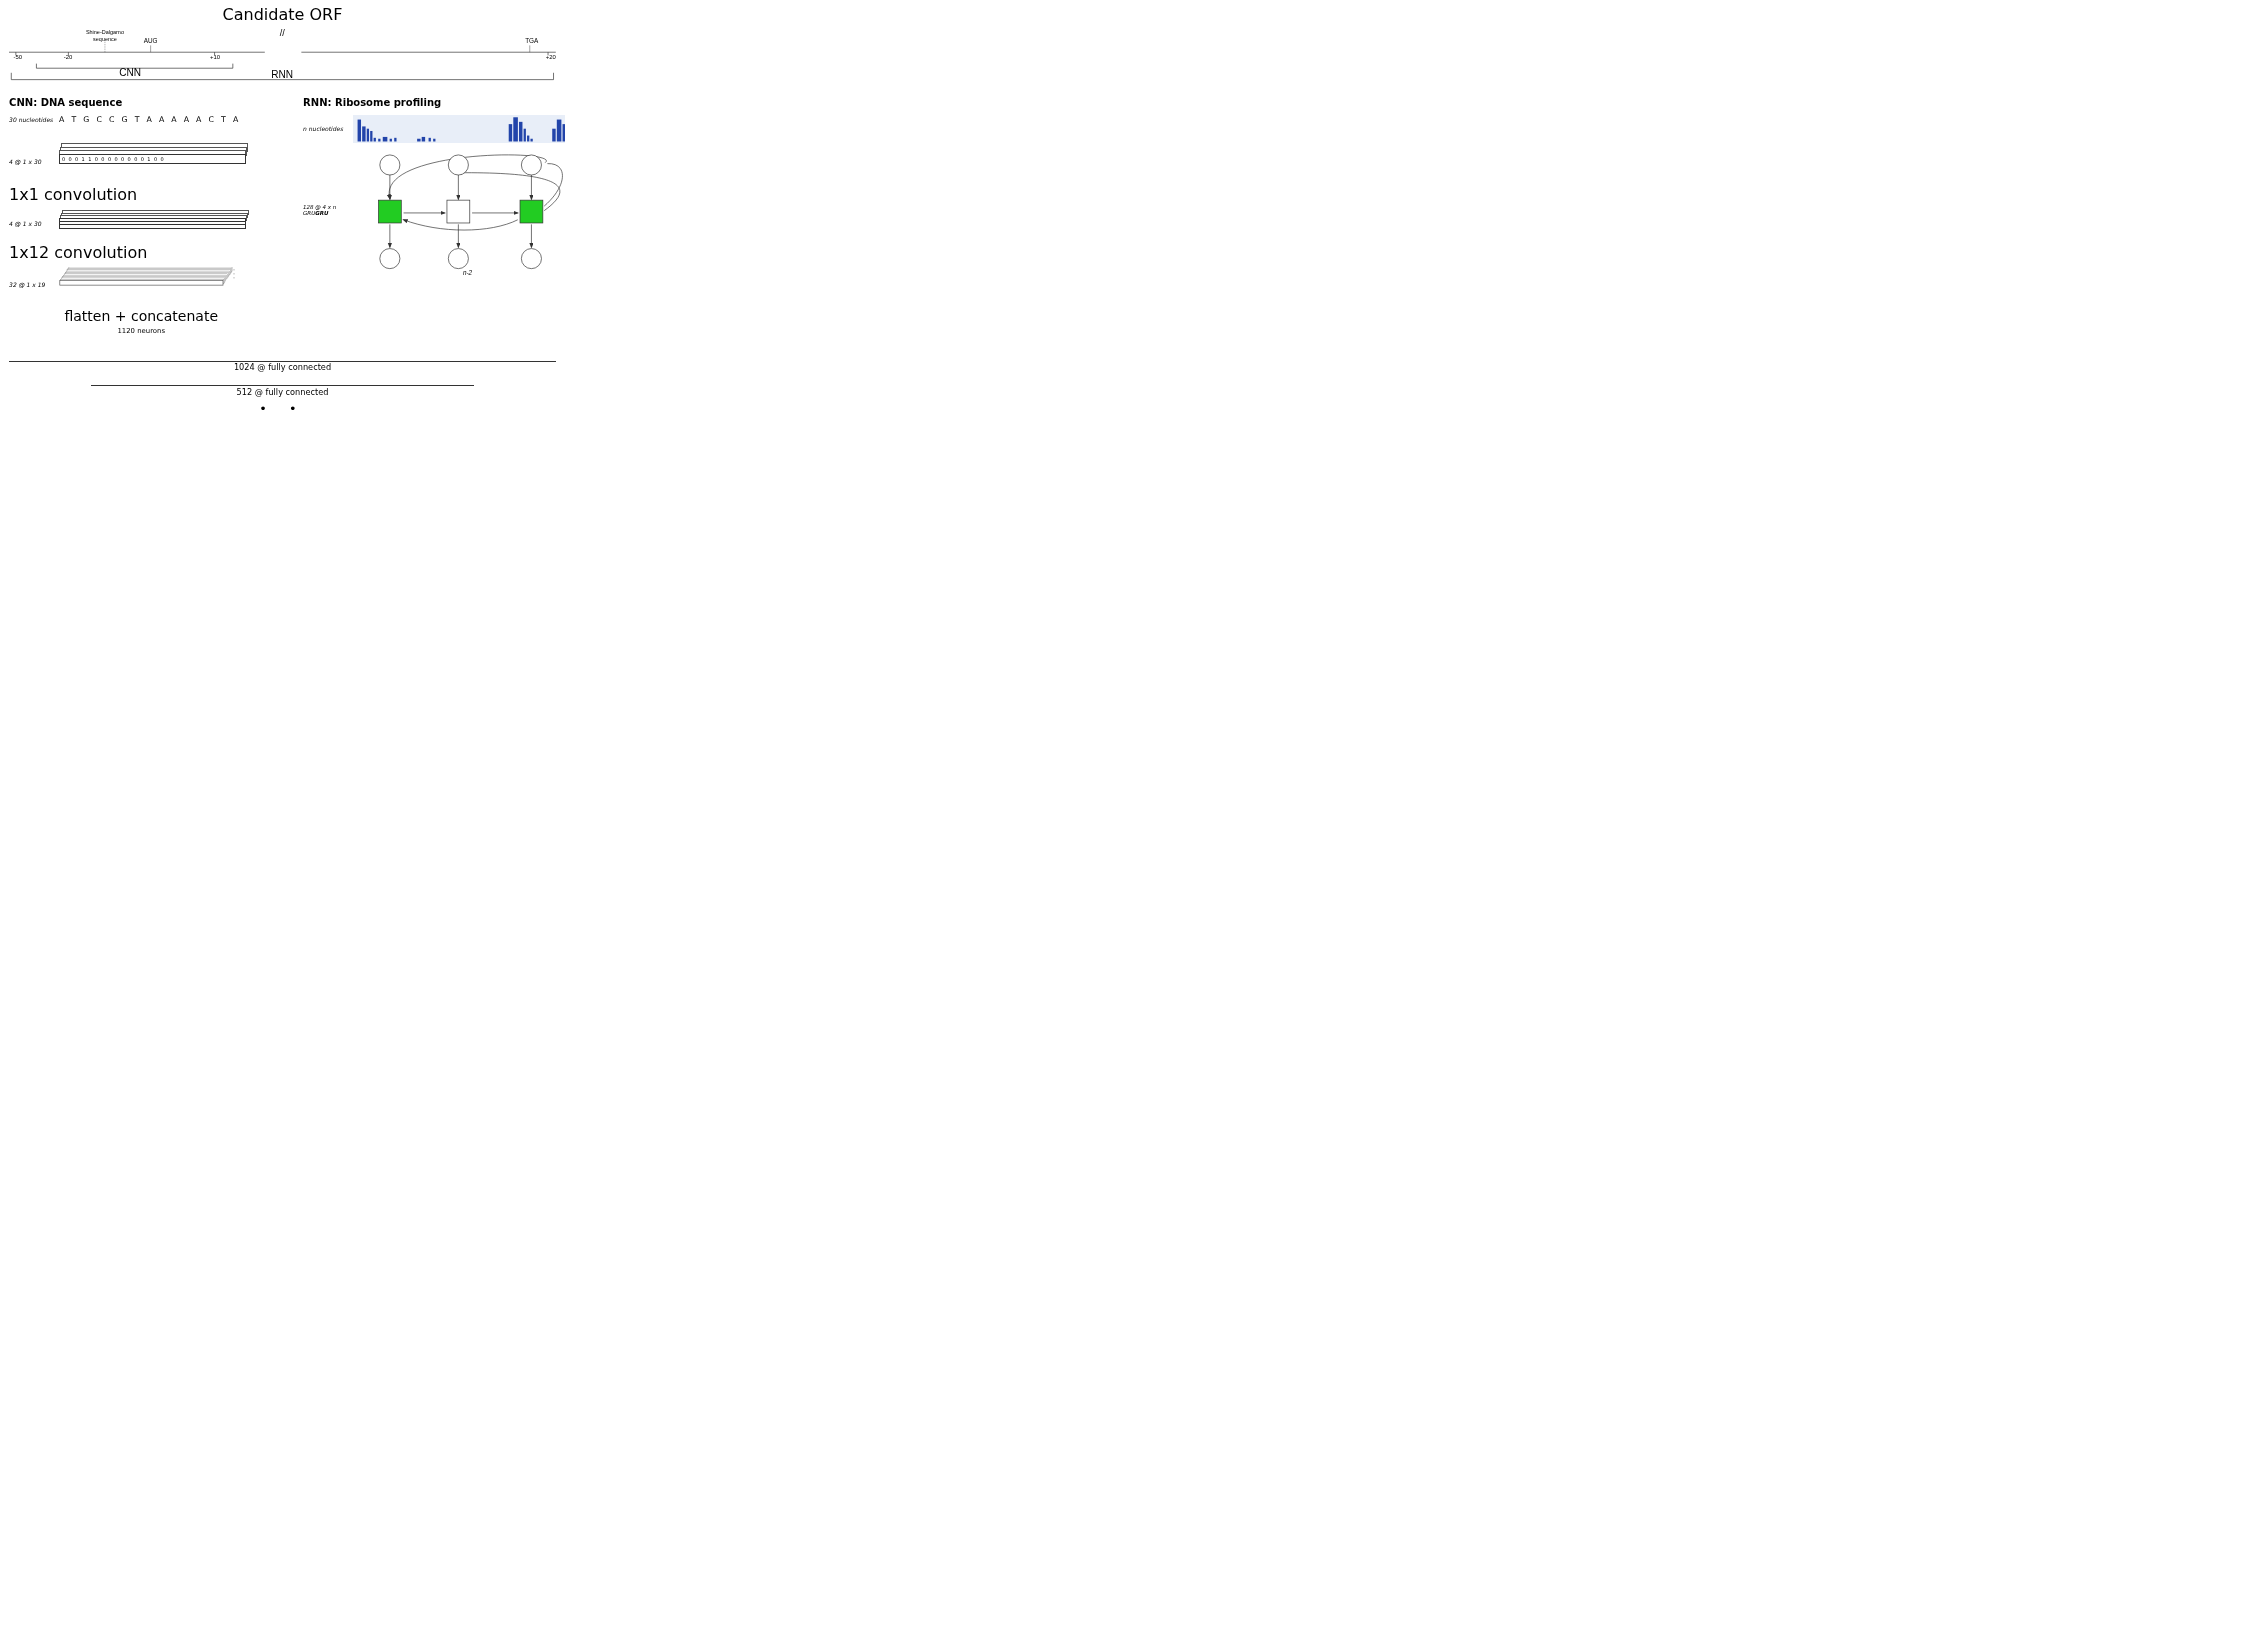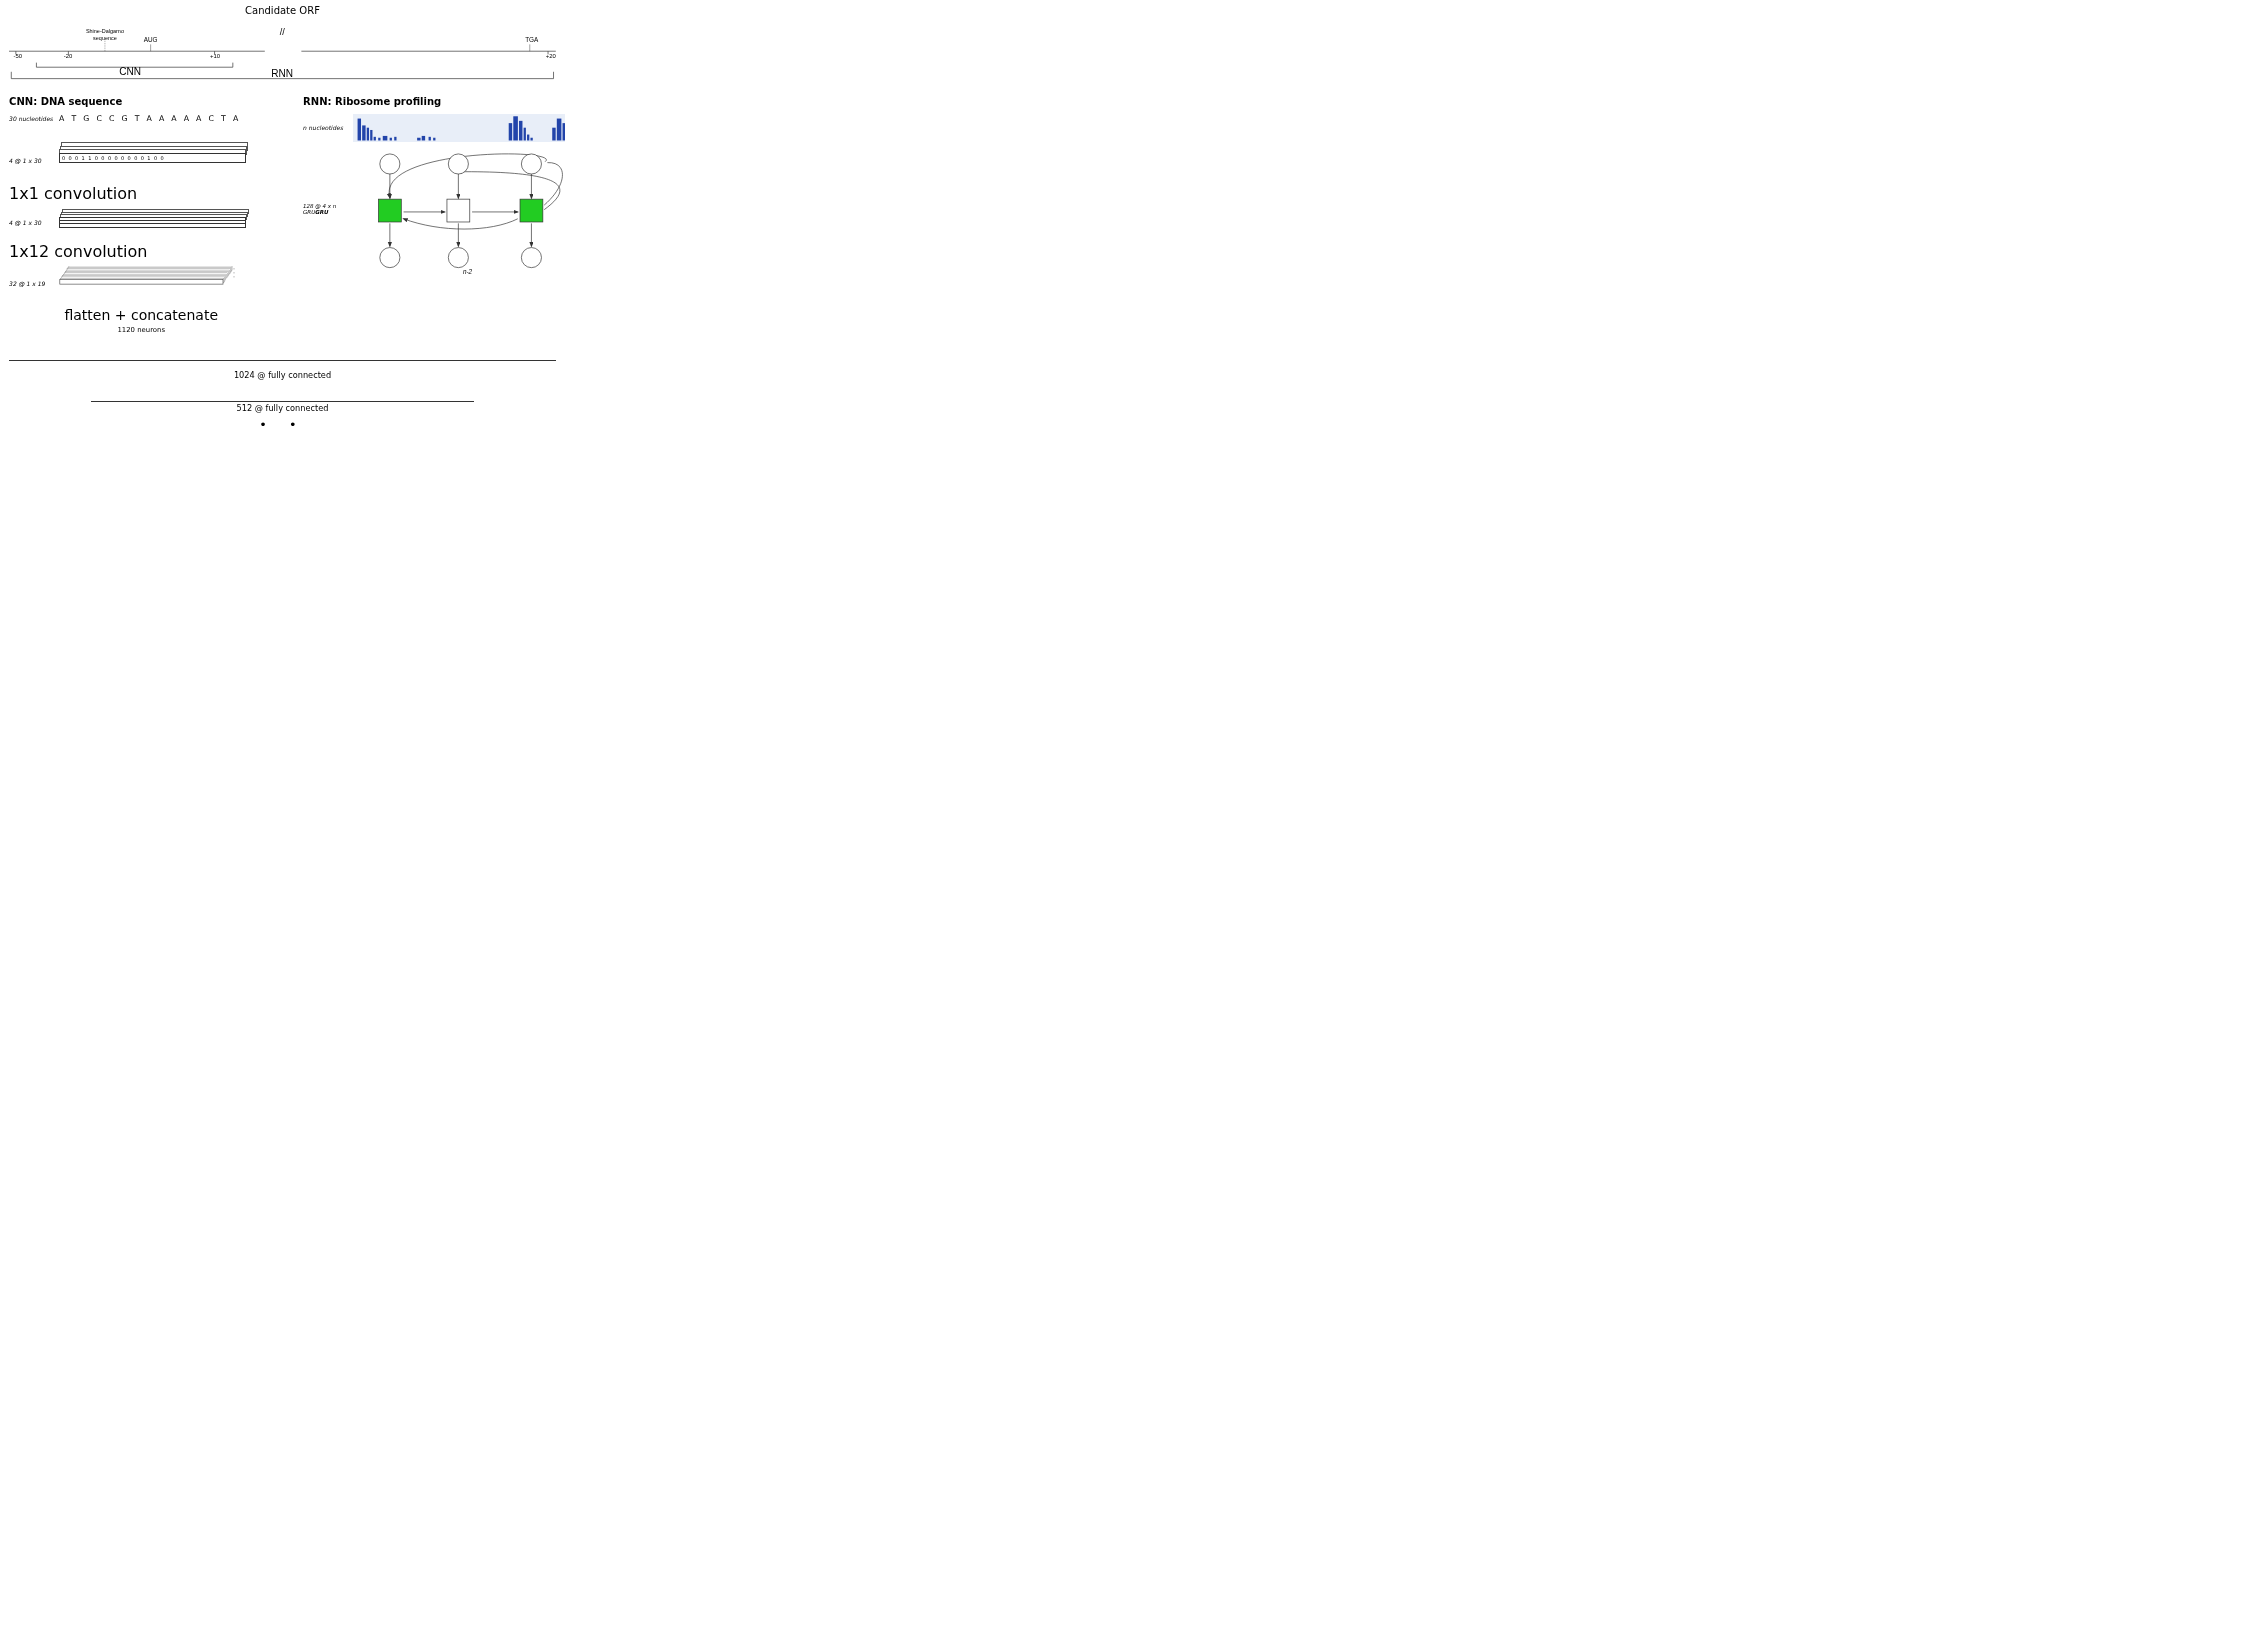--- a/index.html
+++ b/index.html
@@ -14,23 +14,23 @@
 
     
     .top-section {
       position: relative;
       width: 100%;
       margin-bottom: 13.7px;
     }
 
     .candidate-orf-title {
       text-align: center;
-      font-size: 10px;
+      font-size: 16px;
       font-weight: normal;
-      margin-bottom: 10px;
+      margin-bottom: 3px;
     }
 
     
     .middle-section {
       display: flex;
       flex-direction: row;
       gap: 16px;
       width: 100%;
       margin-bottom: 9.1px;
     }
@@ -302,21 +302,21 @@
           <circle cx="230" cy="240" r="22" fill="#fff" stroke="#333" stroke-width="1.5"></circle>
           <circle cx="390" cy="240" r="22" fill="#fff" stroke="#333" stroke-width="1.5"></circle>
 
           <text x="240" y="275" font-size="14" font-style="italic" font-family="Arial">n-2</text>
         </svg>
       </div>
     </div>
   </div>
 </div>
 
-<div style="width:100%; border-top:0.9px solid #333; padding-top:9px; margin-bottom:21px;">
+<div style="width:100%; border-top:0.9px solid #333; padding-top:0; margin-bottom:13px;">
   <div class="fc-label">1024 @ fully connected</div>
 </div>
 
 <div style="width:70%; margin:0 auto 2.7px auto; border-top:0.9px solid #333; padding-top:1px;">
   <div class="fc-label">512 @ fully connected</div>
 </div>
 
 <div class="dots-row" style="width:40%; margin:0 auto;">• •</div>
 
 

